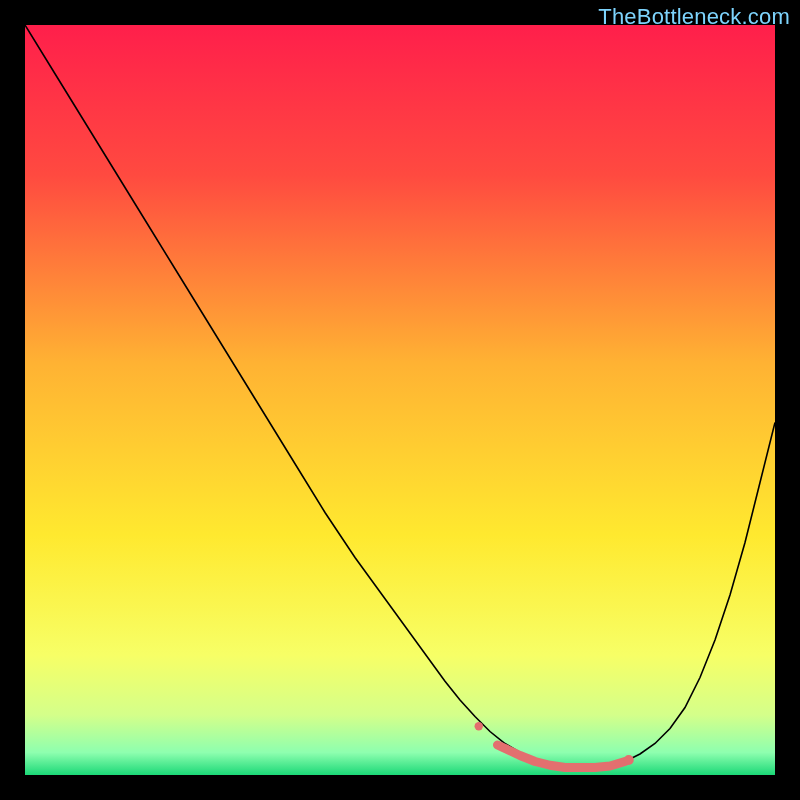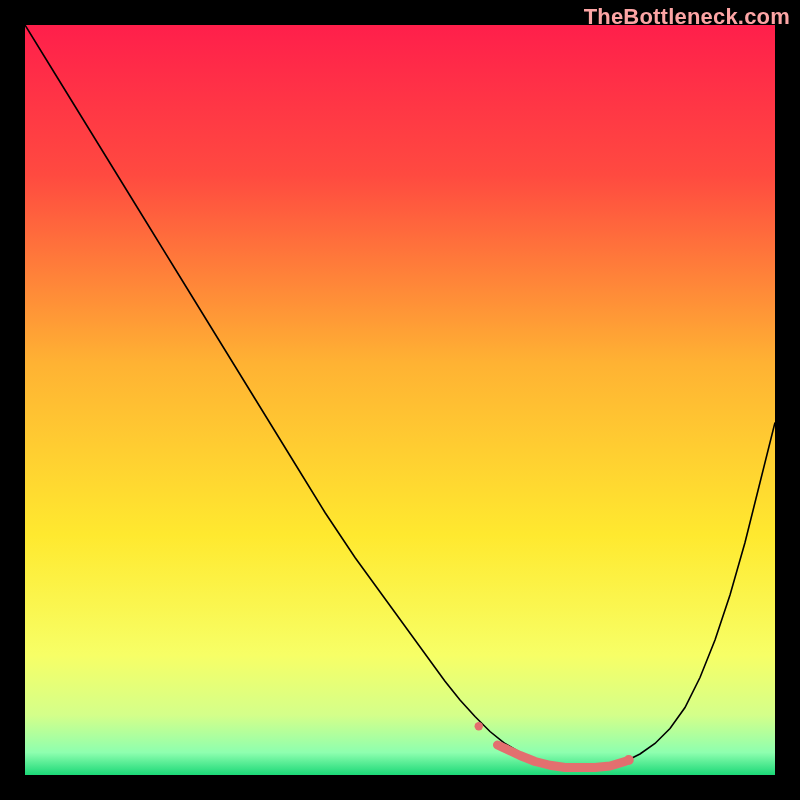--- a/index.html
+++ b/index.html
@@ -9,22 +9,22 @@
     width: 800px;
     height: 800px;
     background: #000;
   }
   .watermark {
     position: absolute;
     top: 4px;
     right: 10px;
     font-family: Arial, Helvetica, sans-serif;
     font-size: 22px;
-    font-weight: 700;
-    color: #fca5a5;
+    font-weight: 400;
+    color: #7dd3fc;
     letter-spacing: 0.2px;
   }
   .plot {
     position: absolute;
     left: 25px;
     top: 25px;
     width: 750px;
     height: 750px;
   }
   svg { display: block; }

